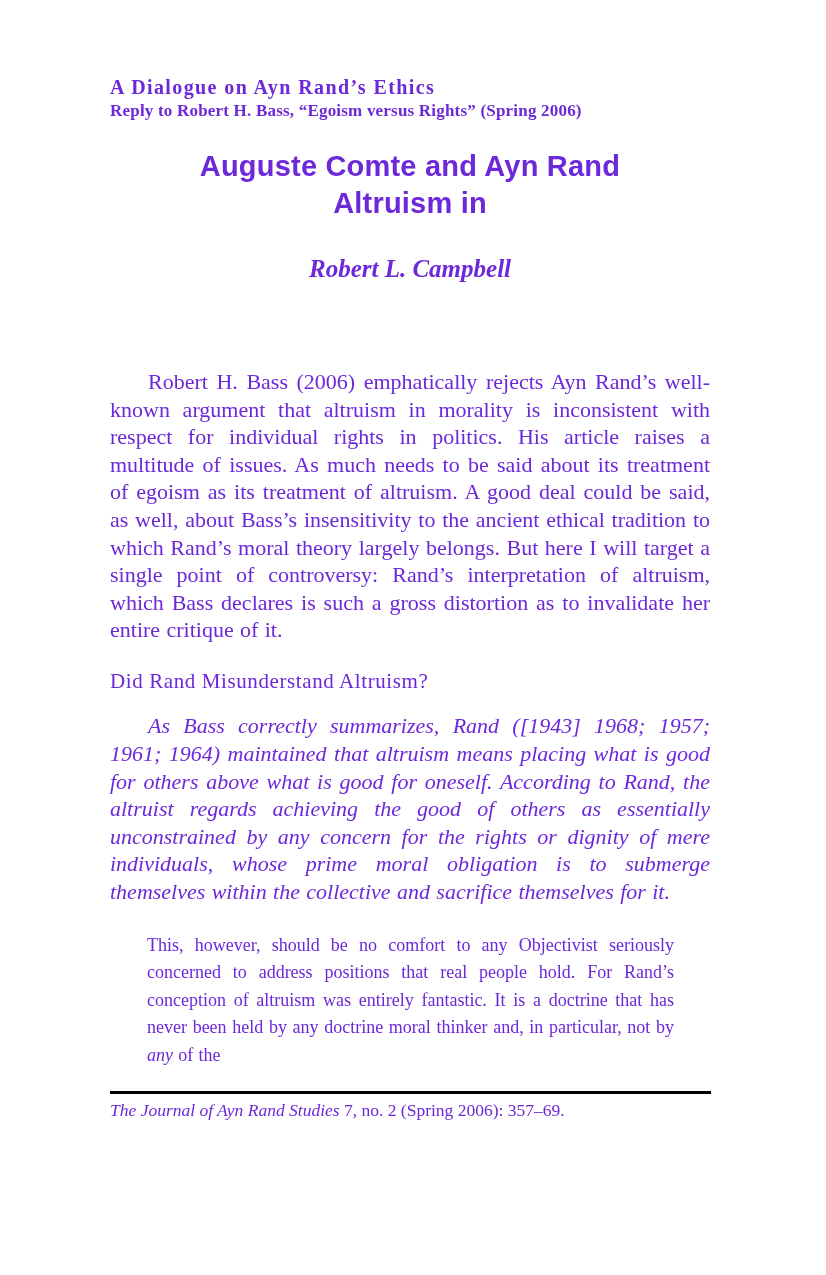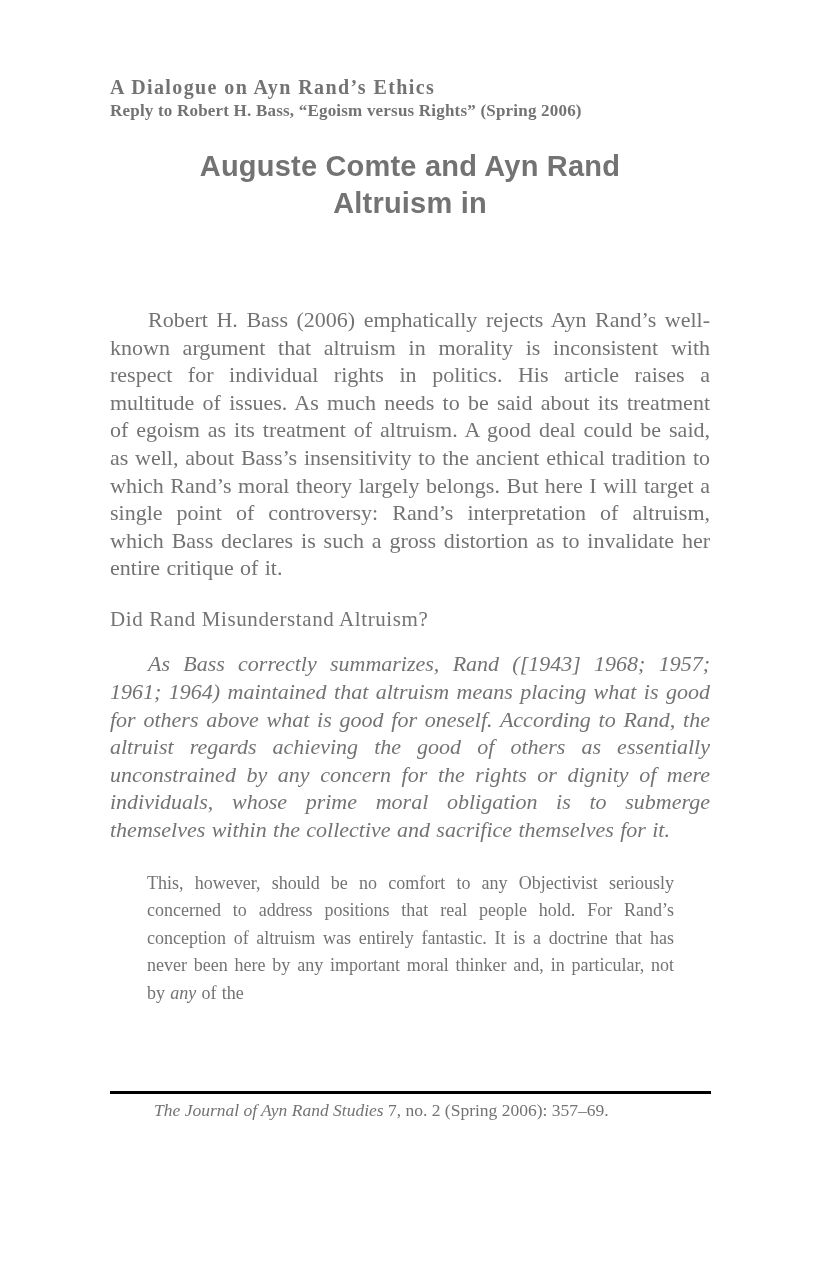--- a/index.html
+++ b/index.html
@@ -5,21 +5,21 @@
   html, body {
     margin: 0;
     padding: 0;
     background: #ffffff;
   }
   .page {
     position: relative;
     width: 826px;
     height: 1275px;
     background: #ffffff;
-    color: #737373;
+    color: #6d28d9;
     font-family: "Liberation Serif", serif;
     overflow: hidden;
     border-radius: 10px;
   }
   .content {
     position: absolute;
     left: 110px;
     top: 0;
     width: 600px;
   }
@@ -87,47 +87,47 @@
   }
   .footer-rule {
     border: none;
     border-top: 3px solid #000000;
     margin: 0 0 5px 0;
     width: 100%;
   }
   .journal-citation {
     font-size: 17.5px;
     line-height: 23px;
-    margin-left: 44px;
   }
   .journal-citation .journal-title { font-style: italic; }
 </style>
 </head>
 <body>
 
 <div class="page">
   <div class="content">
 
     <div class="running-head">A Dialogue on Ayn Rand’s Ethics</div>
 
     <div class="reply-line">Reply to Robert H. Bass, “Egoism versus Rights” (Spring 2006)</div>
 
     <h1 class="article-title">
       <span class="title-line">Auguste Comte and Ayn Rand</span>
       <span class="title-line">Altruism in</span>
     </h1>
 
+    <div class="author-name">Robert L. Campbell</div>
 
     <p class="body-paragraph para-1">Robert H. Bass (2006) emphatically rejects Ayn Rand’s well-known argument that altruism in morality is inconsistent with respect for individual rights in politics.  His article raises a multitude of issues.  As much needs to be said about its treatment of egoism as its treatment of altruism.  A good deal could be said, as well, about Bass’s insensitivity to the ancient ethical tradition to which Rand’s moral theory largely belongs.  But here I will target a single point of controversy:  Rand’s interpretation of altruism, which Bass declares is such a gross distortion as to invalidate her entire critique of it.</p>
 
     <h2 class="section-heading">Did Rand Misunderstand Altruism?</h2>
 
     <p class="body-paragraph para-2">As Bass correctly summarizes, Rand ([1943] 1968; 1957; 1961; 1964) maintained that altruism means placing what is good for others above what is good for oneself.  According to Rand, the altruist regards achieving the good of others as essentially unconstrained by any concern for the rights or dignity of mere individuals, whose prime moral obligation is to submerge themselves within the collective and sacrifice themselves for it.</p>
 
-    <blockquote class="quote-block"><span>This, however, should be no comfort to any Objectivist seriously concerned to address positions that real people hold.  For Rand’s conception of altruism was entirely fantastic.  It is a doctrine that has never been here by any important moral thinker and, in particular, not by </span><span class="italic-word">any</span><span> of the</span></blockquote>
+    <blockquote class="quote-block"><span>This, however, should be no comfort to any Objectivist seriously concerned to address positions that real people hold.  For Rand’s conception of altruism was entirely fantastic.  It is a doctrine that has never been held by any doctrine moral thinker and, in particular, not by </span><span class="italic-word">any</span><span> of the</span></blockquote>
 
   </div>
 
   <div class="page-footer">
     <hr class="footer-rule">
     <div class="journal-citation"><span class="journal-title">The Journal of Ayn Rand Studies</span><span> 7, no. 2 (Spring 2006):  357–69.</span></div>
   </div>
 </div>
 
 </body></html>

